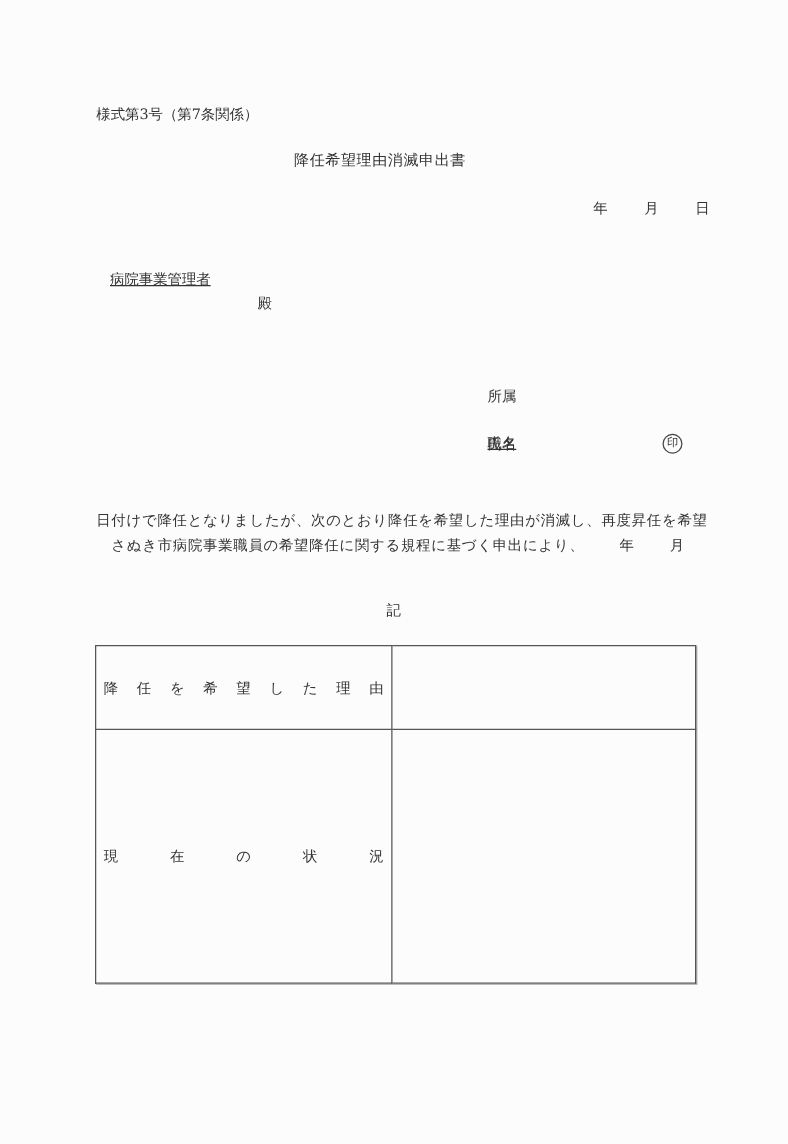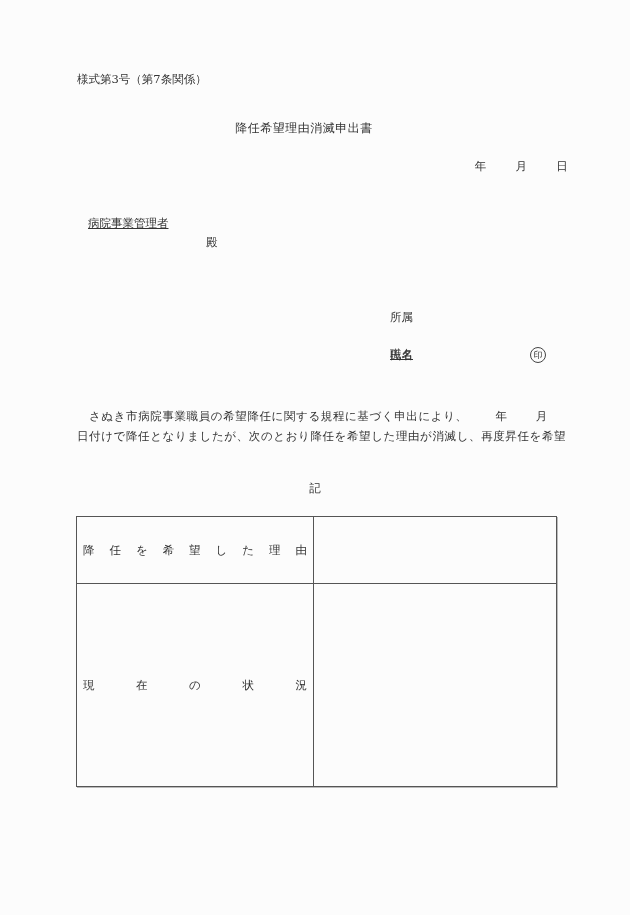--- a/index.html
+++ b/index.html
@@ -6,21 +6,21 @@
     body {
       width: 630px; height: 915px;
       background: #fcfcfc;
       position: relative;
       overflow: hidden;
       font-family: "DejaVu Serif", "Liberation Serif", serif;
       color: #333;
       font-size: 11.5px;
     }
     .abs { position: absolute; white-space: nowrap; line-height: 1; }
-    #form-number { left: 77px; top: 74px; font-size: 11.5px; }
+    #form-number { left: 77px; top: 86px; font-size: 11.5px; }
     #doc-title { left: 0; width: 608px; top: 122px; text-align: center; font-size: 12px; letter-spacing: 0.5px; }
     #date-line { left: 449px; top: 161px; }
     #date-line span { display: inline-block; }
     .date-gap { width: 22px; }
     #recipient { left: 88px; top: 218px; text-decoration: underline; }
     #honorific { left: 206px; top: 237px; }
     .applicant-label { left: 390px; }
     #label-affiliation { top: 312px; }
     #label-position { top: 349px; text-decoration: underline; }
     #label-name { top: 350px; }
@@ -73,22 +73,22 @@
 
 <div class="abs" id="recipient">病院事業管理者</div>
 <div class="abs" id="honorific">殿</div>
 
 <div class="abs applicant-label" id="label-affiliation">所属</div>
 <div class="abs applicant-label" id="label-position">職名</div>
 <div class="abs applicant-label" id="label-name">氏名</div>
 <div class="abs" id="seal">印</div>
 
 <div id="body-text">
+  <span class="line">日付けで降任となりましたが、次のとおり降任を希望した理由が消滅し、再度昇任を希望</span>
   <span class="line indent"><span>さぬき市病院事業職員の希望降任に関する規程に基づく申出により、</span><span class="blank"></span><span>年</span><span class="blank"></span><span>月</span></span>
-  <span class="line">日付けで降任となりましたが、次のとおり降任を希望した理由が消滅し、再度昇任を希望</span>
 </div>
 
 <div class="abs" id="ki">記</div>
 
 <table id="form-table">
   <tbody>
       <tr id="row-reason">
     <td class="label-cell">
       <div class="spread">
         <span>降</span>

